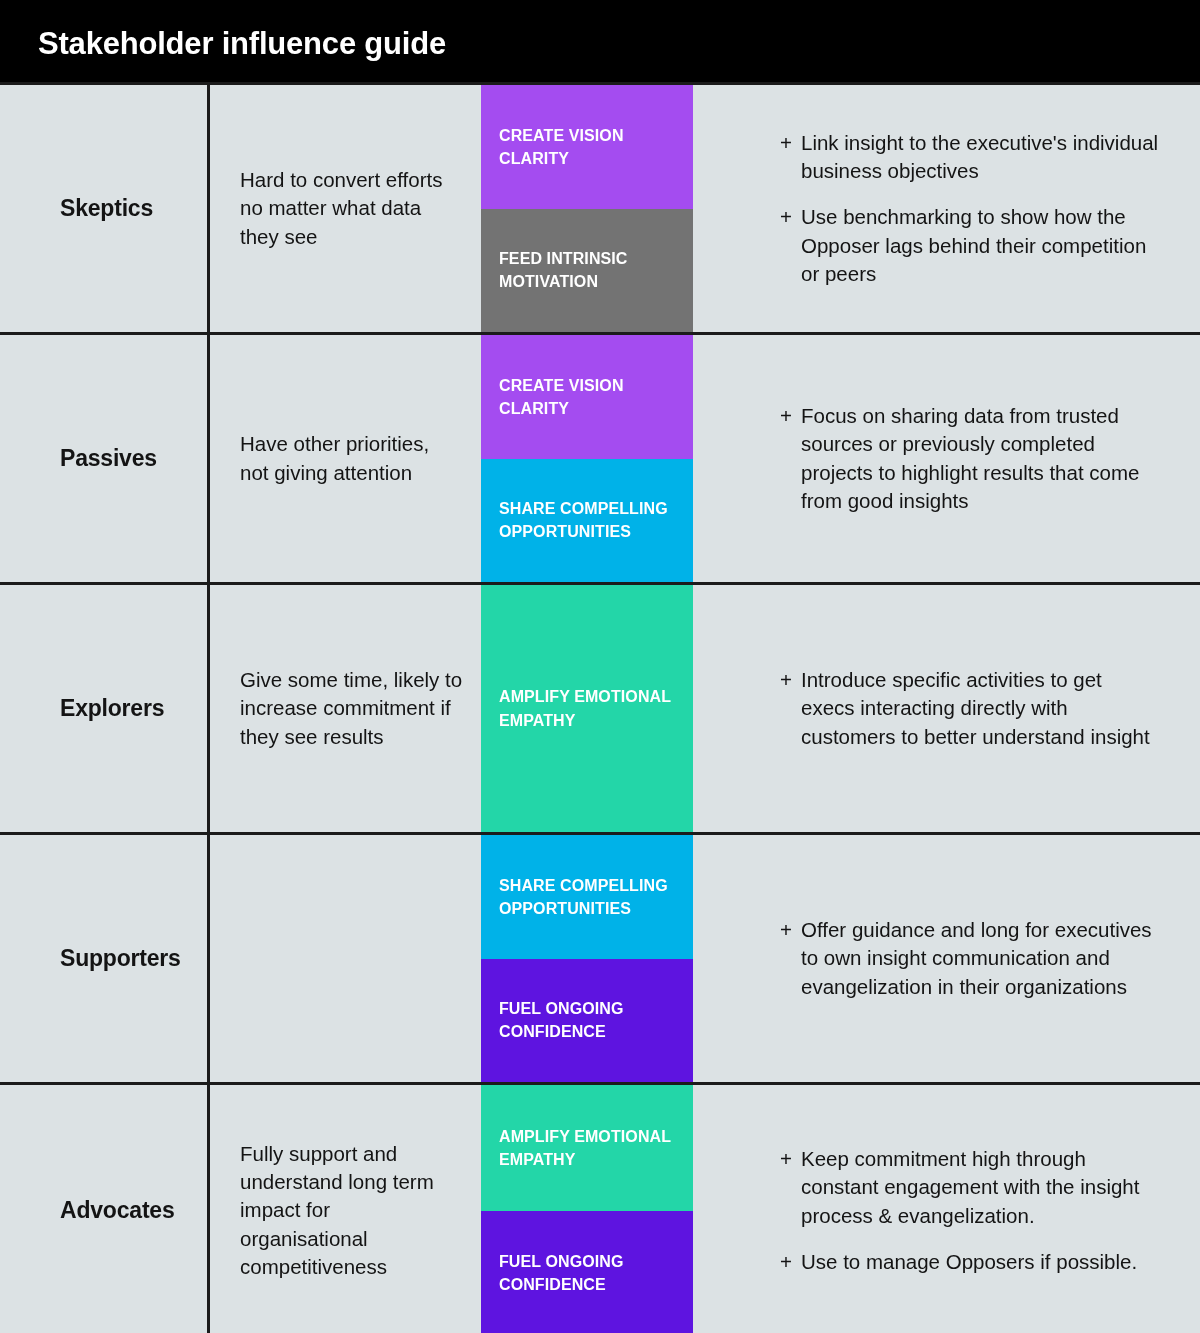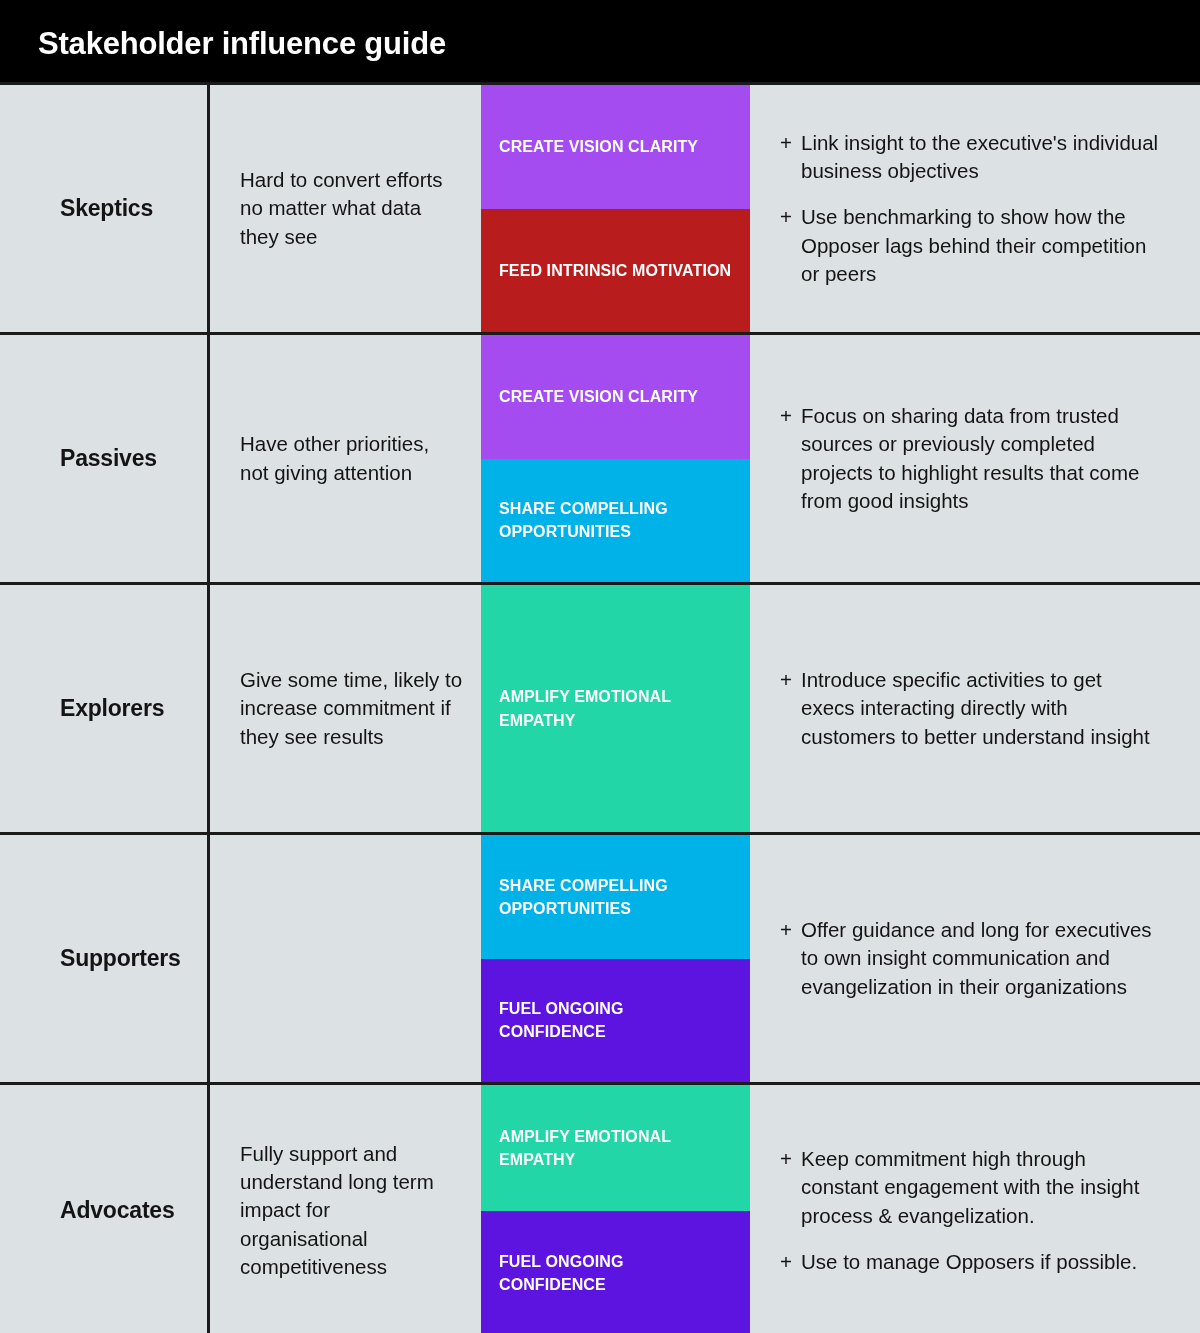--- a/index.html
+++ b/index.html
@@ -91,21 +91,21 @@
   .desc-text {
     font-size: 20.5px;
     line-height: 1.37;
     color: #141414;
   }
 
   
   .col-tags {
     position: absolute;
     left: 481px; top: 0;
-    width: 269px;
+    width: 212px;
     height: 100%;
     display: flex;
     flex-direction: column;
   }
   .tag {
     flex: 1 1 50%;
     display: flex;
     align-items: center;
     padding: 0 18px;
   }
@@ -158,21 +158,21 @@
         <div class="col-name">
           <div class="segment-name">Skeptics</div>
         </div>
         <div class="col-desc">
           <div class="desc-text">Hard to convert efforts no matter what data they see</div>
         </div>
         <div class="col-tags">
           <div class="tag" style="background: rgb(164, 76, 240);">
             <span class="tag-label">CREATE VISION CLARITY</span>
           </div>
-          <div class="tag" style="background: #b91c1c;">
+          <div class="tag" style="background: #737373;">
             <span class="tag-label">FEED INTRINSIC MOTIVATION</span>
           </div>
         </div>
         <div class="col-actions">
           <div class="action-item">
             <span class="action-plus">+</span>
             <span class="action-text">Link insight to the executive's individual business objectives</span>
           </div>
           <div class="action-item">
             <span class="action-plus">+</span>

